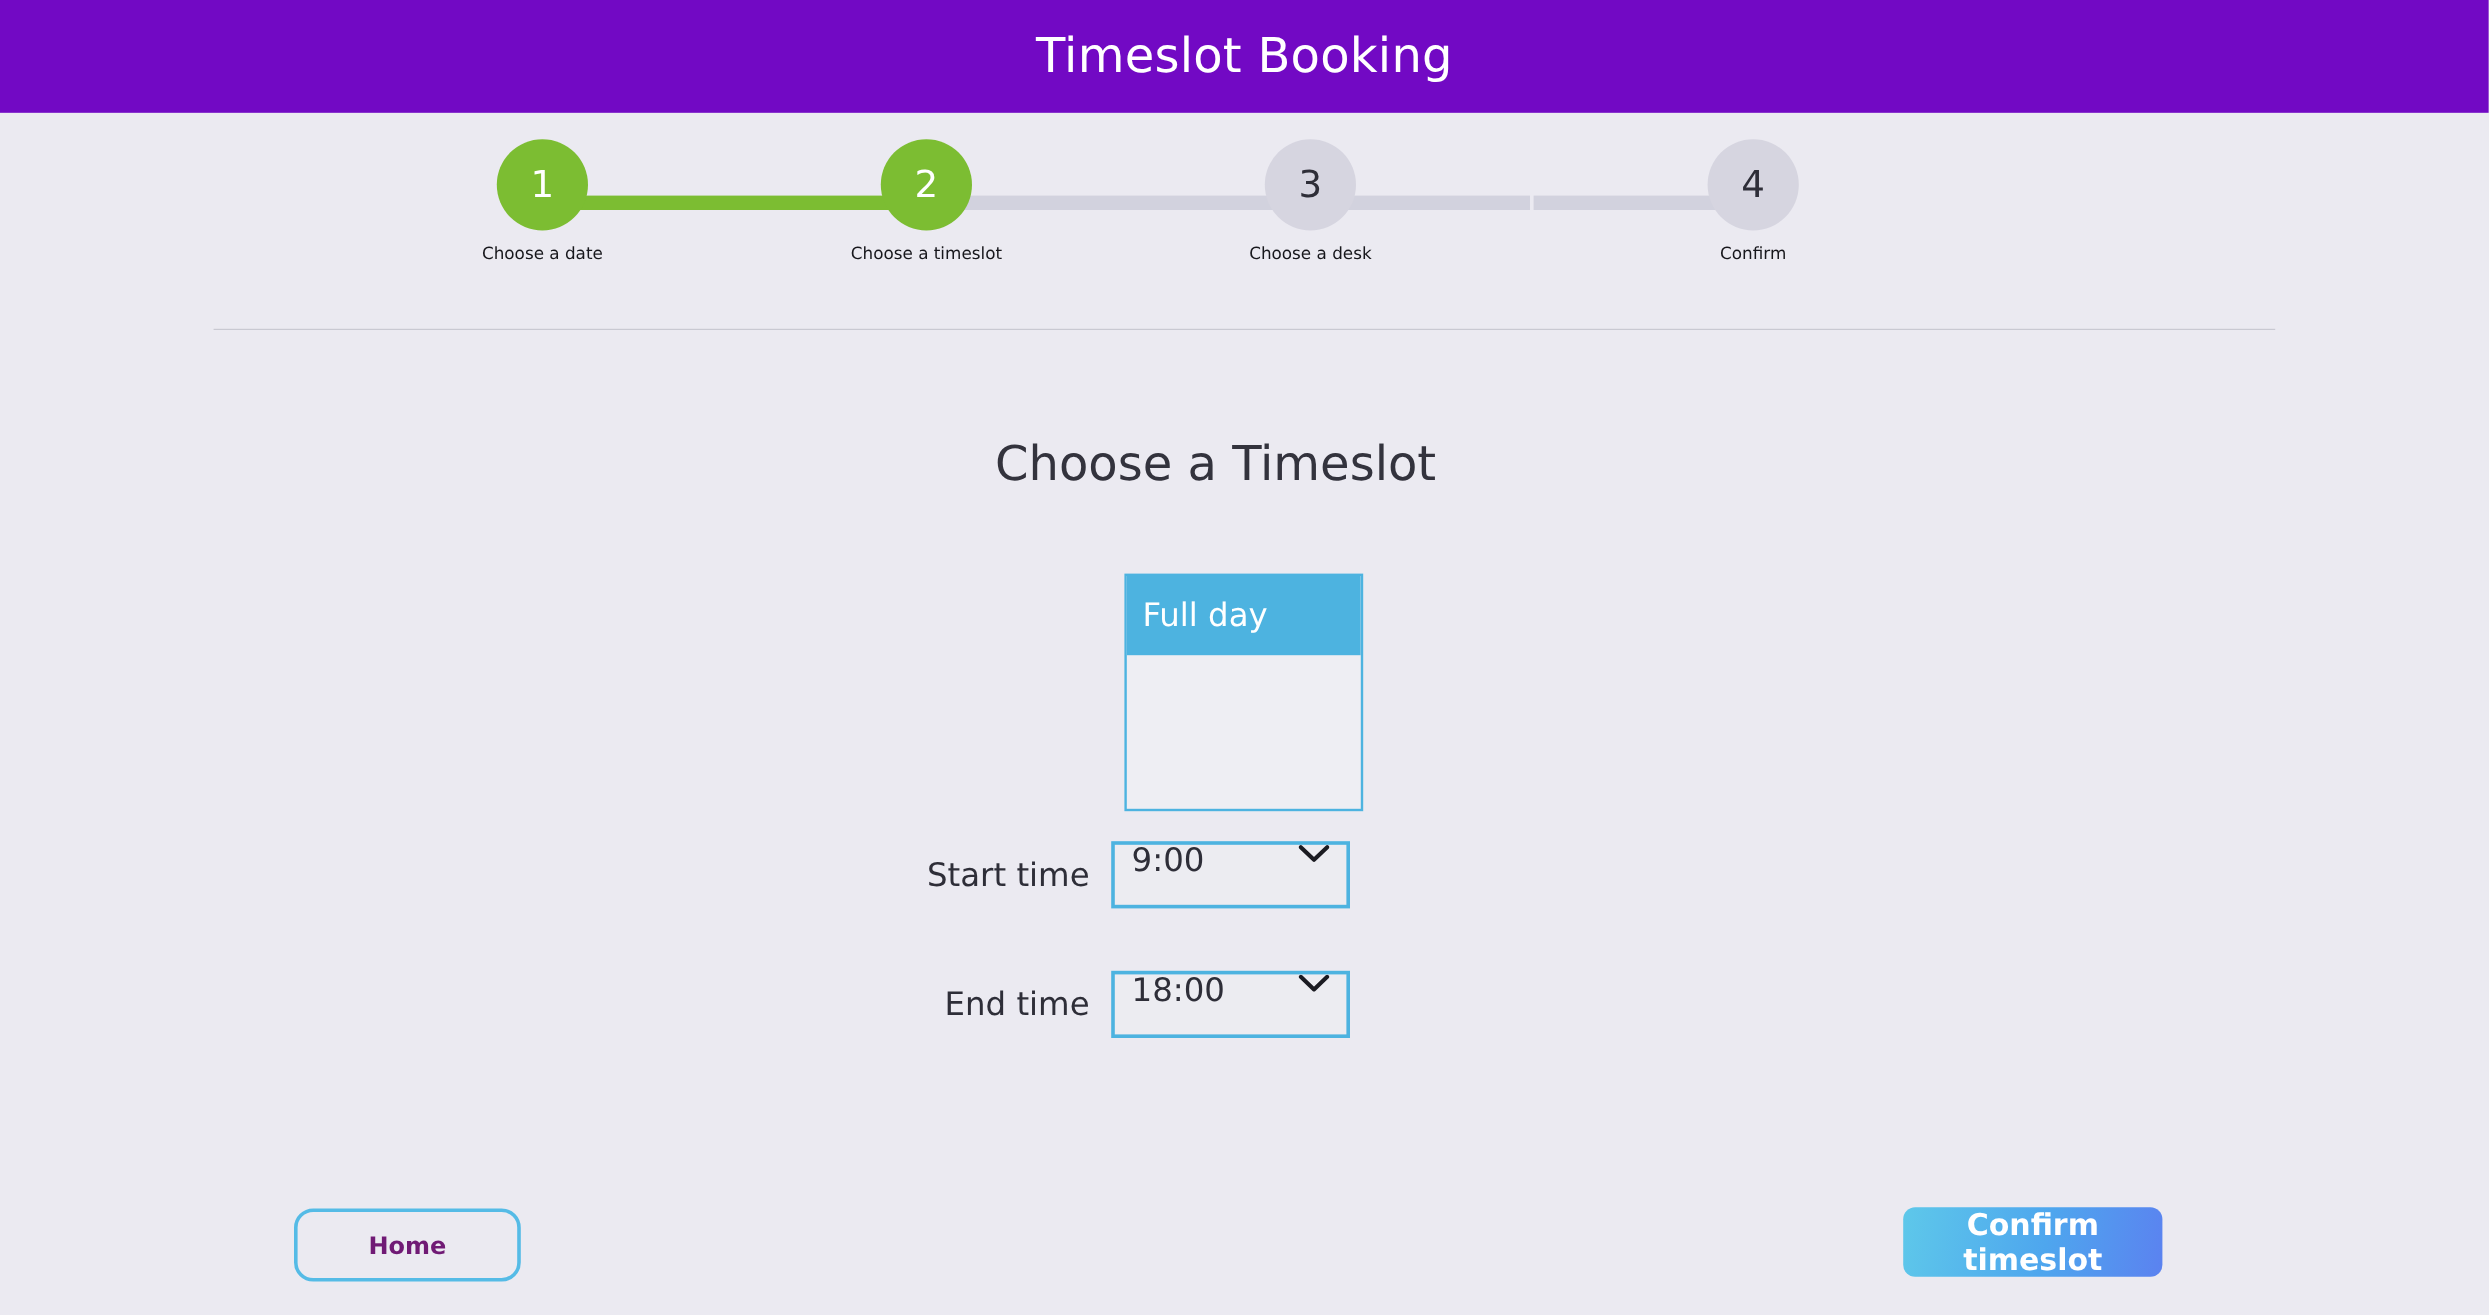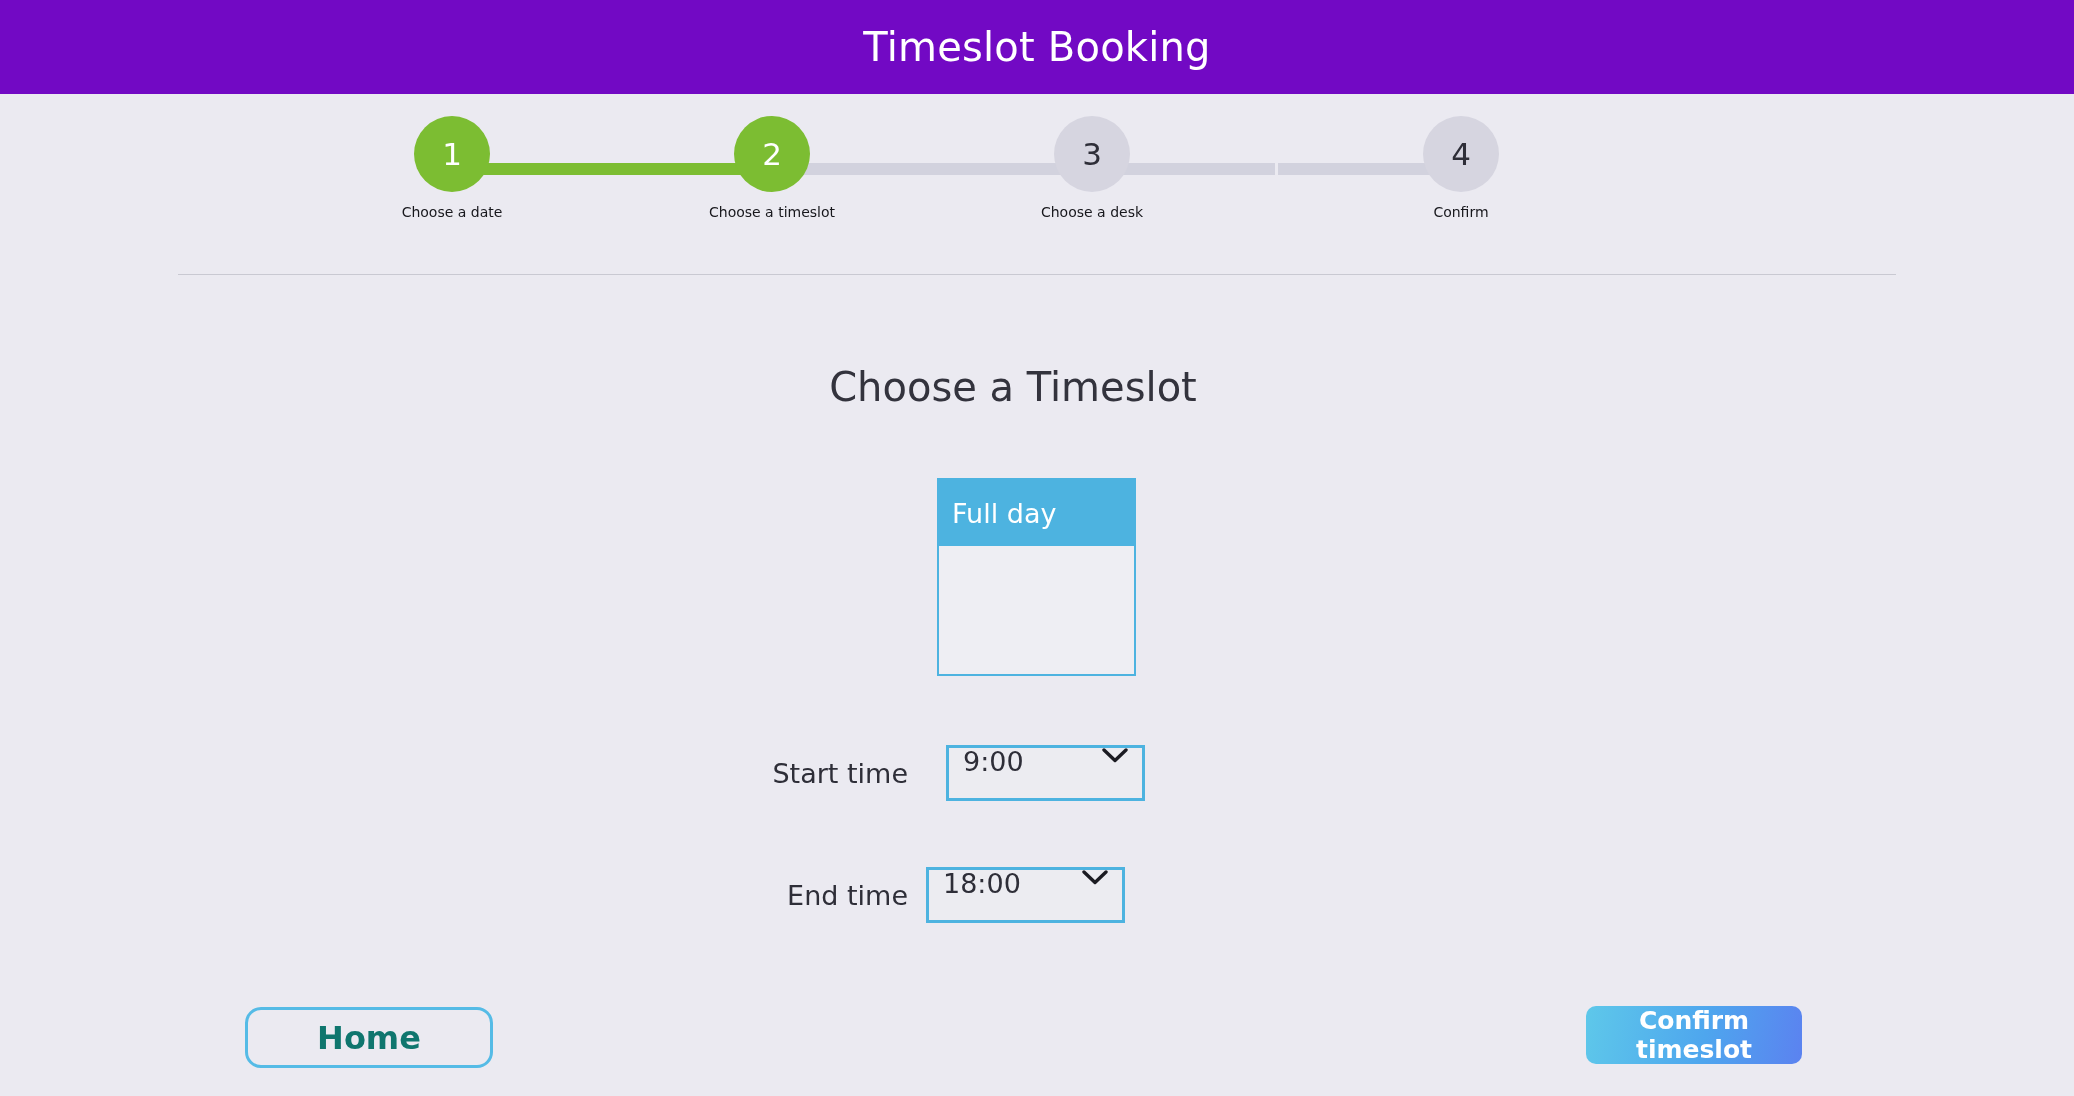--- a/index.html
+++ b/index.html
@@ -159,22 +159,22 @@
     color: #ffffff;
     height: 66px;
   }
 
   
   .field-row {
     position: absolute;
     display: flex;
     align-items: center;
   }
-  .field-row-start { top: 745px; left: 640px; gap: 20px; }
-  .field-row-end   { top: 867px; left: 640px; }
+  .field-row-start { top: 701px; left: 640px; }
+  .field-row-end   { top: 809px; left: 640px; }
 
   .field-label {
     width: 286px;
     text-align: right;
     padding-right: 18px;
     font-size: 27px;
     color: #2e2e38;
     line-height: 1;
   }
   .time-select {
@@ -197,27 +197,27 @@
     display: block;
     width: 26px;
     height: 15px;
   }
 
   
   .home-button {
     position: absolute;
     left: 245px;
     top: 1007px;
-    width: 248px;
+    width: 189px;
     height: 61px;
     border: 3px solid #55bbe6;
     border-radius: 16px;
     background: transparent;
-    color: #0f766e;
-    font-size: 32px;
+    color: #701a75;
+    font-size: 20px;
     font-weight: bold;
     font-family: "DejaVu Sans", "Liberation Sans", sans-serif;
     cursor: pointer;
     display: flex;
     align-items: center;
     justify-content: center;
   }
   .confirm-button {
     position: absolute;
     left: 1586px;

